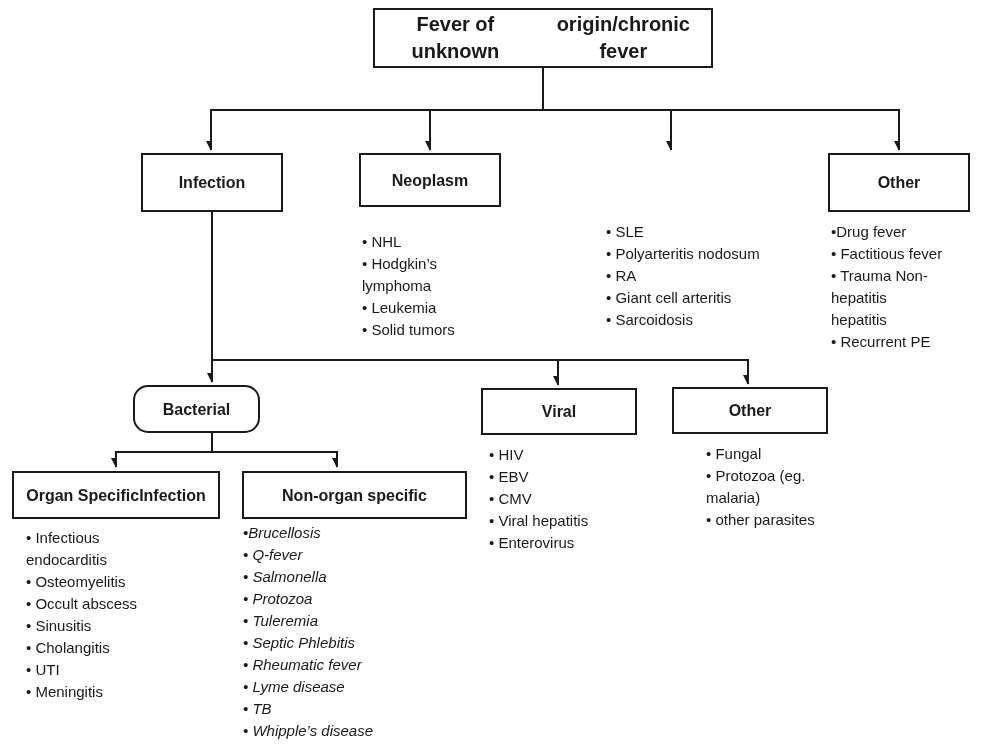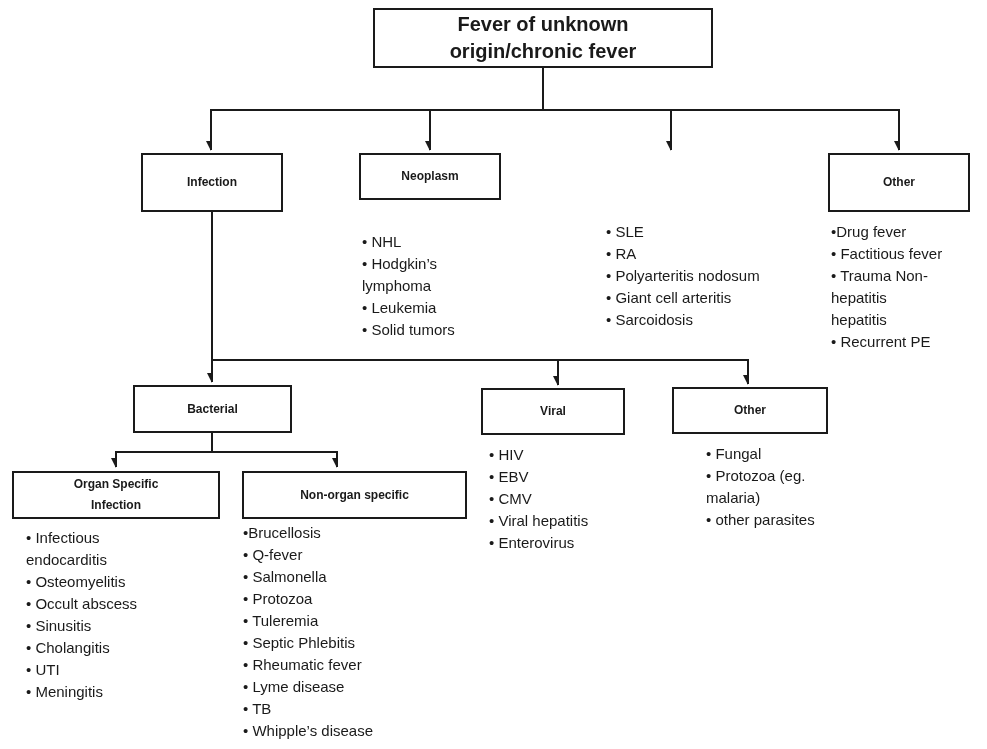--- a/index.html
+++ b/index.html
@@ -16,28 +16,28 @@
     position: absolute;
     left: 0; top: 0;
     width: 987px; height: 749px;
   }
   .node {
     position: absolute;
     box-sizing: border-box;
     border: 2px solid #1a1a1a;
     background: #ffffff;
     display: flex;
-    flex-direction: column;
+    flex-direction: row;
     align-items: center;
     justify-content: center;
     font-weight: bold;
     text-align: center;
   }
   .node-title { font-size: 20px; line-height: 27px; }
-  .node-cat   { font-size: 12px; line-height: 21px; }
+  .node-cat   { font-size: 16px; line-height: 21px; }
   .list {
     position: absolute;
     font-size: 15px;
     line-height: 22px;
     white-space: nowrap;
   }
   .list div { white-space: nowrap; }
 </style>
 </head>
 <body>
@@ -71,53 +71,53 @@
     </g>
   </svg>
 
   <div class="node node-title" style="left:373px; top:8px; width:340px; height:60px;">
       <div>Fever of unknown</div>
       <div>origin/chronic fever</div>
     </div>
 
   <div class="node node-cat" style="left:141px; top:153px; width:142px; height:59px;">Infection</div>
 
-  <div class="node node-cat" style="left:359px; top:153px; width:142px; height:47px;">Neoplasm</div>
+  <div class="node node-cat" style="left:359px; top:153px; width:142px; height:54px;">Neoplasm</div>
 
 
   <div class="node node-cat" style="left:828px; top:153px; width:142px; height:59px;">Other</div>
 
   <div class="list" style="left:362px; top:221px;margin-top:10px;">
       <div>• NHL</div>
       <div>• Hodgkin’s</div>
       <div>lymphoma</div>
       <div>• Leukemia</div>
       <div>• Solid tumors</div>
     </div>
 
   <div class="list" style="left:606px; top:221px;">
       <div>• SLE</div>
+      <div>• Polyarteritis nodosum</div>
       <div>• RA</div>
-      <div>• Polyarteritis nodosum</div>
       <div>• Giant cell arteritis</div>
       <div>• Sarcoidosis</div>
     </div>
 
   <div class="list" style="left:831px; top:221px;">
       <div>•Drug fever</div>
       <div>• Factitious fever</div>
       <div>• Trauma Non-</div>
       <div>hepatitis</div>
       <div>hepatitis</div>
       <div>• Recurrent PE</div>
     </div>
 
-  <div class="node node-cat" style="left:133px; top:385px; width:159px; height:48px;">Bacterial</div>
+  <div class="node node-cat" style="left:133px; top:385px; width:127px; height:48px;border-radius:15px;">Bacterial</div>
 
-  <div class="node node-cat" style="left:481px; top:388px; width:144px; height:47px;">Viral</div>
+  <div class="node node-cat" style="left:481px; top:388px; width:156px; height:47px;">Viral</div>
 
   <div class="node node-cat" style="left:672px; top:387px; width:156px; height:47px;">Other</div>
 
   <div class="list" style="left:489px; top:444px;">
       <div>• HIV</div>
       <div>• EBV</div>
       <div>• CMV</div>
       <div>• Viral hepatitis</div>
       <div>• Enterovirus</div>
     </div>
@@ -140,21 +140,21 @@
       <div>• Infectious</div>
       <div>endocarditis</div>
       <div>• Osteomyelitis</div>
       <div>• Occult abscess</div>
       <div>• Sinusitis</div>
       <div>• Cholangitis</div>
       <div>• UTI</div>
       <div>• Meningitis</div>
     </div>
 
-  <div class="list" style="left:243px; top:522px;">
+  <div class="list" style="left:243px; top:522px;font-style:italic;">
       <div>•Brucellosis</div>
       <div>• Q-fever</div>
       <div>• Salmonella</div>
       <div>• Protozoa</div>
       <div>• Tuleremia</div>
       <div>• Septic Phlebitis</div>
       <div>• Rheumatic fever</div>
       <div>• Lyme disease</div>
       <div>• TB</div>
       <div>• Whipple’s disease</div>

